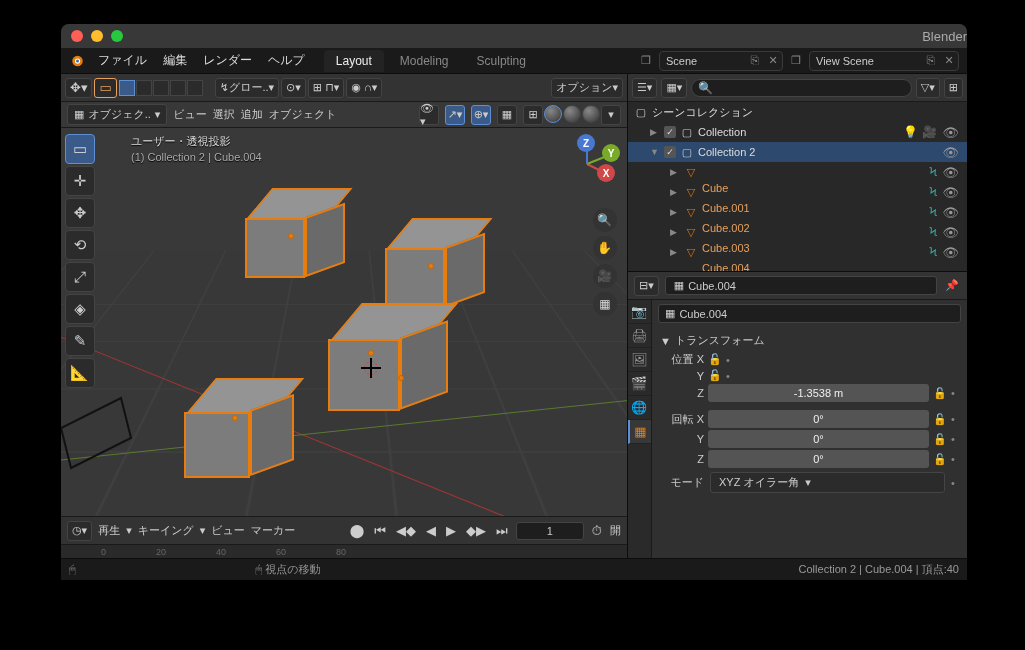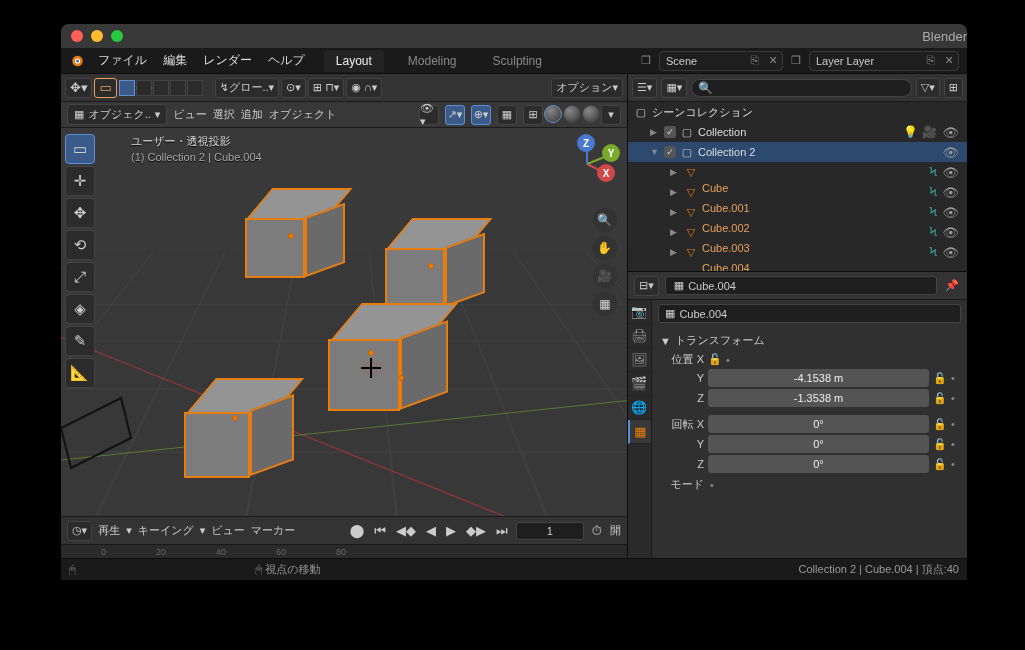--- a/index.html
+++ b/index.html
@@ -7,21 +7,21 @@
 .window { position: absolute; left: 61px; top: 24px; width: 906px; height: 556px; background: #232323; border-radius: 8px 8px 0 0; box-shadow: 0 8px 40px rgba(0,0,0,.6); display: flex; flex-direction: column; }
 .titlebar { height: 24px; background: #383838; border-radius: 8px 8px 0 0; display: flex; align-items: center; position: relative; }
 .traffic { display: flex; gap: 8px; margin-left: 10px; }
 .dot { width: 12px; height: 12px; border-radius: 50%; }
 .dot.r { background: #ff5f56; } .dot.y { background: #ffbd2e; } .dot.g { background: #27c93f; }
 .wtitle { position: absolute; left: 0; right: 0; text-align: right; color: #aaa; font-size: 13px; }
 
 .menubar { height: 26px; background: #1a1a1a; display: flex; align-items: center; padding: 0 6px; gap: 2px; border-bottom: 1px solid #0d0d0d; }
 .blender-logo { width: 18px; height: 18px; margin-right: 4px; }
 .menuitem { padding: 3px 7px; color: #ddd; font-size: 12px; border-radius: 3px; }
-.tabs { display: flex; margin-left: 10px; gap: 12px; }
+.tabs { display: flex; margin-left: 10px; gap: 4px; }
 .tab { padding: 4px 12px; color: #888; font-size: 12px; border-radius: 4px 4px 0 0; }
 .tab.active { background: #232323; color: #eee; }
 .spacer { flex: 1; }
 .scene-box, .layer-box { display: flex; align-items: center; background: #1e1e1e; border: 1px solid #3a3a3a; border-radius: 4px; height: 20px; margin: 0 2px; }
 .scene-box { width: 124px; } .layer-box { width: 150px; }
 .scene-label { padding: 0 6px; color: #ccc; font-size: 11px; flex: 1; }
 .tiny-btn { width: 18px; height: 18px; display: flex; align-items: center; justify-content: center; color: #888; font-size: 11px; }
 
 .body-area { flex: 1; display: flex; }
 .left-area { width: 567px; display: flex; flex-direction: column; border-right: 1px solid #0d0d0d; }
@@ -157,21 +157,21 @@
     </div>
     <div class="spacer"></div>
     <div class="tiny-btn">❐</div>
     <div class="scene-box">
       <span class="scene-label">Scene</span>
       <span class="tiny-btn">⎘</span>
       <span class="tiny-btn">✕</span>
     </div>
     <div class="tiny-btn">❐</div>
     <div class="layer-box">
-      <span class="scene-label">Layer Layer</span>
+      <span class="scene-label">View Scene</span>
       <span class="tiny-btn">⎘</span>
       <span class="tiny-btn">✕</span>
     </div>
   </div>
 
   <div class="body-area">
     <div class="left-area">
       <div class="v3d-header">
         <div class="hdr-btn">
             <span class="hdr-ico">✥▾</span>
@@ -412,21 +412,20 @@
           <div class="props-name-row">▦ <span>Cube.004</span></div>
           <div class="panel-hdr">▼ <span>トランスフォーム</span></div>
 
           <div class="xyz-row">
               <span class="xyz-label">位置 X</span>
               <span class="lock">🔓</span>
               <span class="keydot">•</span>
             </div>
           <div class="xyz-row">
               <span class="xyz-label">Y</span>
-              <div class="xyz-val">-4.1538 m</div>
               <span class="lock">🔓</span>
               <span class="keydot">•</span>
             </div>
           <div class="xyz-row">
               <span class="xyz-label">Z</span>
               <div class="xyz-val">-1.3538 m</div>
               <span class="lock">🔓</span>
               <span class="keydot">•</span>
             </div>
 
@@ -445,20 +444,21 @@
             </div>
           <div class="xyz-row">
               <span class="xyz-label">Z</span>
               <div class="xyz-val">0°</div>
               <span class="lock">🔓</span>
               <span class="keydot">•</span>
             </div>
 
           <div class="mode-row">
             <span class="xyz-label">モード</span>
+            <div class="mode-dd2"><span>XYZ オイラー角</span> &nbsp;▾</div>
             <span class="keydot">•</span>
           </div>
         </div>
       </div>
     </div>
   </div>
 
   <div class="statusbar">
     <span>🖱</span>
     <span style="margin:0 auto 0 180px">🖱 <span>視点の移動</span></span>

